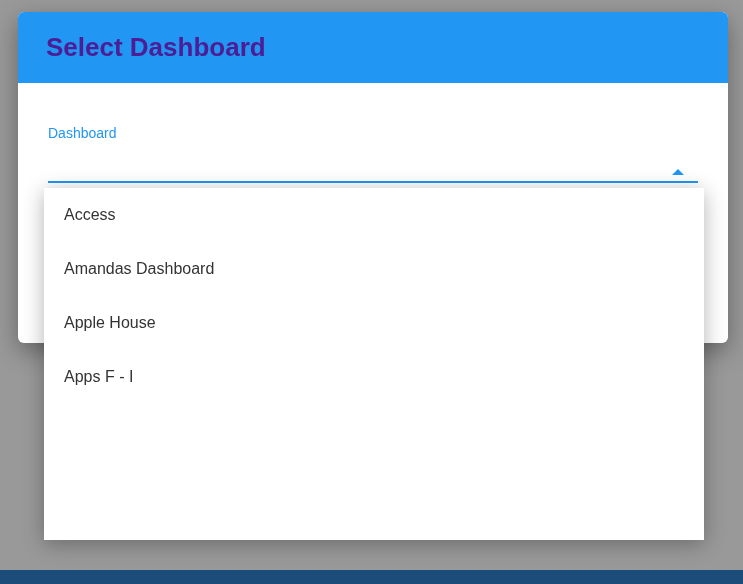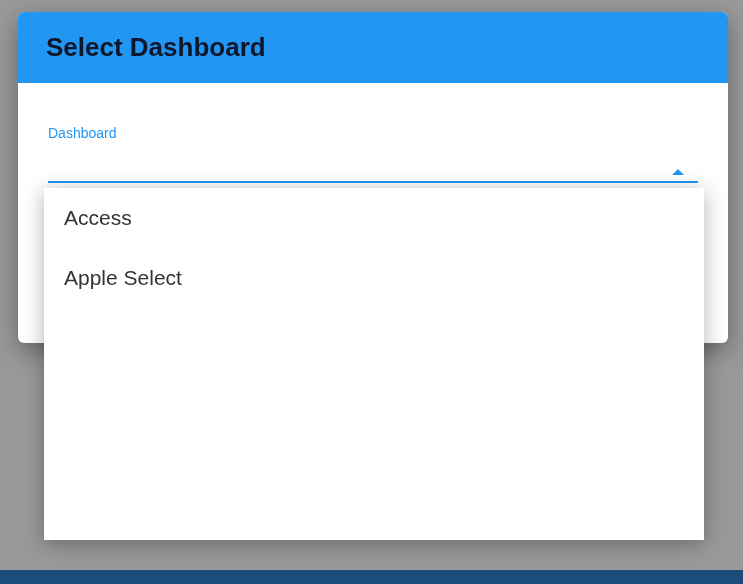--- a/index.html
+++ b/index.html
@@ -19,21 +19,21 @@
       position: absolute;
       top: 12px;
       left: 18px;
       width: 710px;
       background: #ffffff;
       border-radius: 6px;
       box-shadow: 0 8px 24px rgba(0,0,0,0.35);
     }
     .modal-header {
       background: #2196f3;
-      color: #0f172a;
+      color: #4c1d95;
       padding: 20px 28px;
       border-radius: 6px 6px 0 0;
     }
     .modal-title {
       font-size: 26px;
       font-weight: bold;
     }
     .modal-body {
       padding: 42px 30px 160px 30px;
     }
@@ -85,21 +85,21 @@
     }
     .dropdown::-webkit-scrollbar-thumb {
       background: #c0c0c0;
     }
     .dropdown::-webkit-scrollbar-button {
       background: #f0f0f0;
       height: 16px;
     }
     .dropdown-item {
       padding: 18px 20px;
-      font-size: 21px;
+      font-size: 16px;
       color: #333333;
       cursor: pointer;
       font-weight: 300;
     }
     .footer-bar {
       position: absolute;
       bottom: 0;
       left: 0;
       width: 100%;
       height: 14px;
@@ -120,17 +120,19 @@
     <div class="select-wrapper">
       <span class="select-label">Dashboard</span>
       <div class="select-input"></div>
       <span class="caret-up"></span>
     </div>
   </div>
 </div>
 
 <div class="dropdown">
   <div class="dropdown-item">Access</div>
-  <div class="dropdown-item">Apple Select</div>
+  <div class="dropdown-item">Amandas Dashboard</div>
+  <div class="dropdown-item">Apple House</div>
+  <div class="dropdown-item">Apps F - I</div>
   <div class="hidden-filler"></div>
 </div>
 
 <div class="footer-bar"></div>
 
 </body></html>

